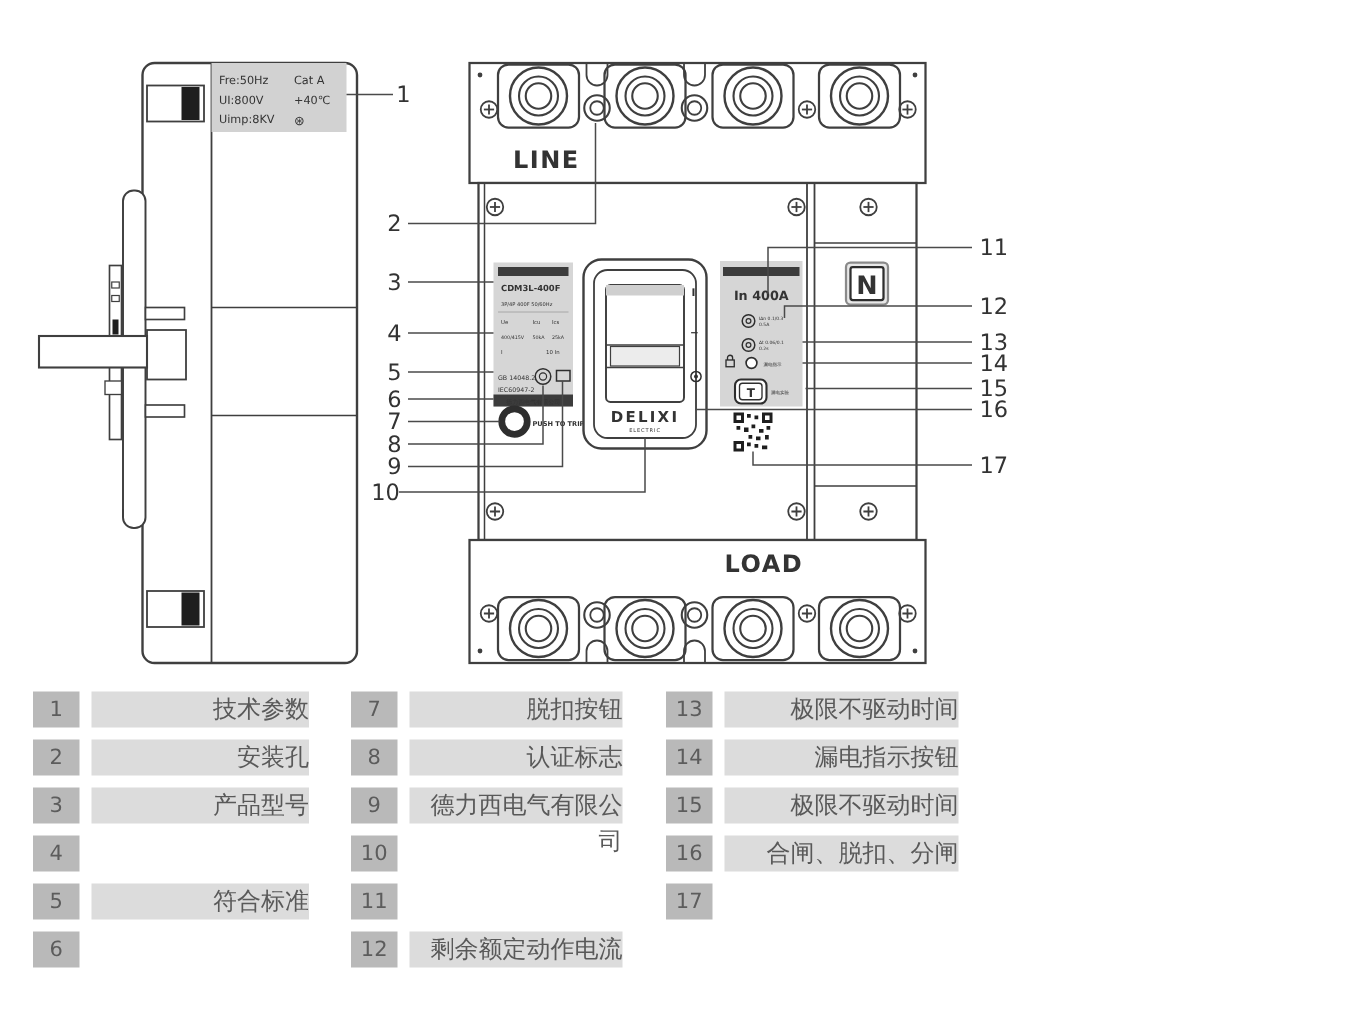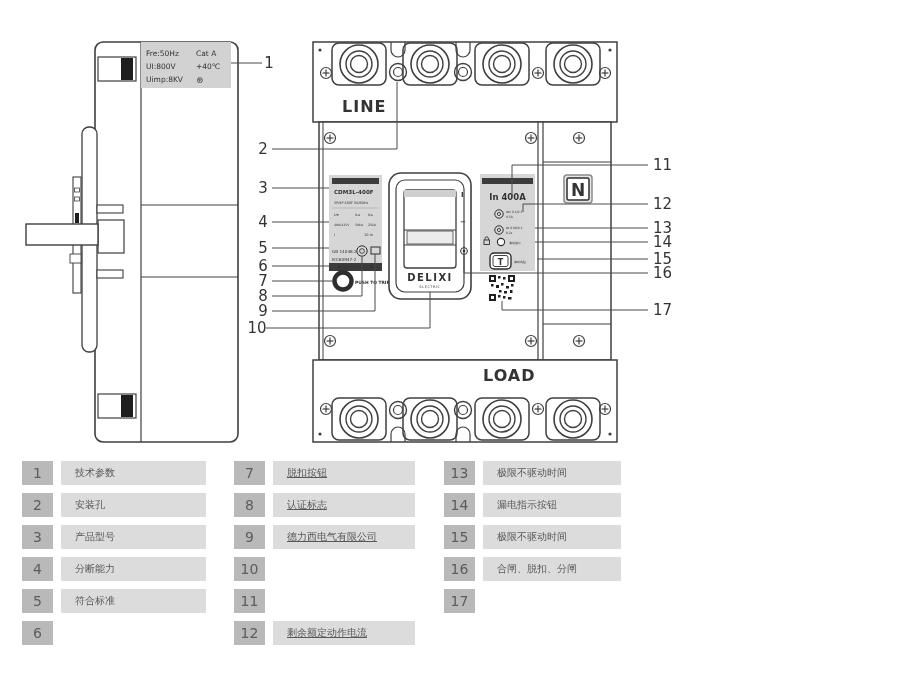--- a/index.html
+++ b/index.html
@@ -1,37 +1,38 @@
 <!DOCTYPE html>
 <html><head>
 <meta charset="utf-8">
 <style>
   html,body{margin:0;padding:0;background:#ffffff;}
   .stage{
     position:relative;width:900px;height:684px;background:#ffffff;overflow:hidden;
     font-family:"DejaVu Sans","Liberation Sans",sans-serif;
+    text-align:right;
   }
   .stage svg{position:absolute;top:0;left:0;}
   svg text{font-family:"DejaVu Sans","Liberation Sans",sans-serif;fill:#333;}
   .callout-num{font-size:15px;fill:#333;}
   
   .legend{position:absolute;top:461px;left:0;width:900px;height:190px;}
   .legend-col{position:absolute;top:0;}
   .lrow{display:flex;align-items:stretch;height:24px;margin-bottom:8px;}
   .lnum{
     width:31px;background:#b9b9b9;color:#5c5c5c;font-size:14px;
     display:flex;align-items:center;justify-content:center;
   }
   .llabel{
-    margin-left:8px;background:#dcdcdc;color:#595959;font-size:10px;
+    margin-left:8px;background:#dcdcdc;color:#595959;font-size:16px;
     line-height:24px;padding-left:14px;box-sizing:border-box;
   }
   .c1 .llabel{width:145px;}
-  .c2 .llabel{width:142px;text-decoration:underline;}
-  .c3 .llabel{width:138px;}
+  .c2 .llabel{width:142px;}
+  .c3 .llabel{width:156px;}
 </style>
 </head>
 <body>
 
 <div class="stage">
 
 <svg width="900" height="455" viewBox="0 0 900 455">
   <defs>
     <g id="screw" stroke="#3f3f3f" stroke-width="1.2" fill="none">
       <circle cx="0" cy="0" r="5.5"></circle>
@@ -303,21 +304,20 @@
     <div class="lrow">
           <div class="lnum">2</div>
           <div class="llabel">安装孔</div>
         </div>
     <div class="lrow">
           <div class="lnum">3</div>
           <div class="llabel">产品型号</div>
         </div>
     <div class="lrow">
           <div class="lnum">4</div>
-          <div class="llabel">分断能力</div>
         </div>
     <div class="lrow">
           <div class="lnum">5</div>
           <div class="llabel">符合标准</div>
         </div>
     <div class="lrow">
           <div class="lnum">6</div>
         </div>
   </div>
   <div class="legend-col c2" style="left:234px">

